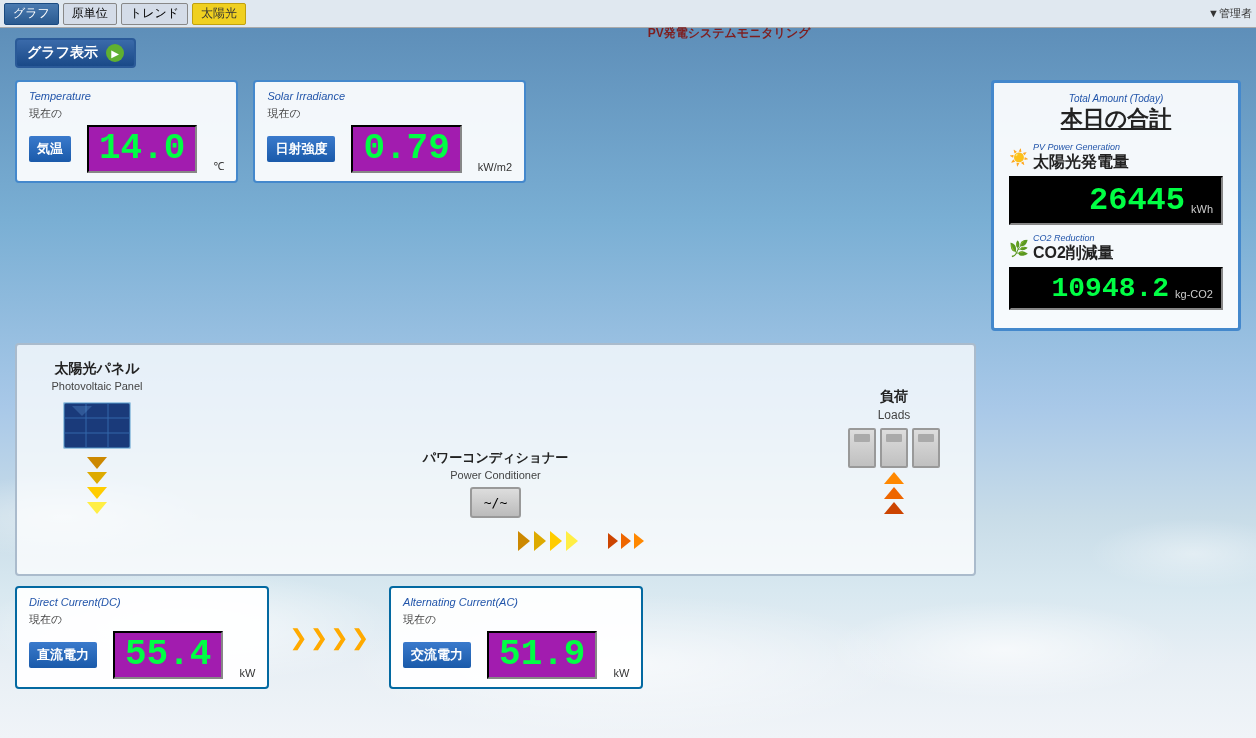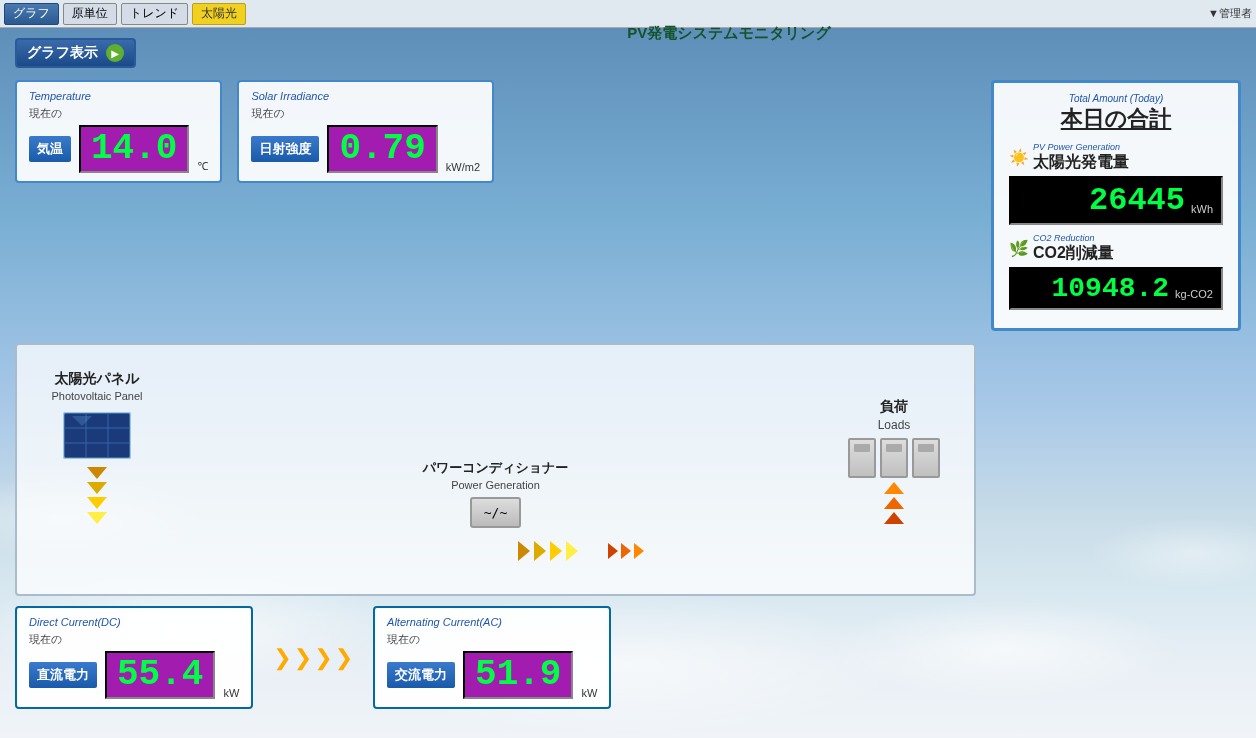--- a/index.html
+++ b/index.html
@@ -55,23 +55,23 @@
       border-color: #1a4a80;
     }
     .top-bar-btn.yellow {
       background: #f0d020;
       border-color: #c0a010;
       color: #333;
     }
     .top-bar-title {
       flex: 1;
       text-align: center;
-      font-size: 15px;
-      font-weight: bold;
-      color: #14532d;
+      font-size: 12px;
+      font-weight: bold;
+      color: #7f1d1d;
       margin-top: 40px;
     }
     .top-bar-right {
       font-size: 11px;
       color: #333;
     }
 
     
     .main-content {
       position: relative;
@@ -127,21 +127,21 @@
     }
     .sensor-card-title {
       font-size: 11px;
       font-style: italic;
       color: #2255aa;
       margin-bottom: 4px;
     }
     .sensor-card-body {
       display: flex;
       align-items: center;
-      gap: 8px;
+      gap: 16px;
     }
     .sensor-label {
       background: linear-gradient(180deg, #3a7acc, #1a5aaa);
       color: white;
       padding: 4px 8px;
       border-radius: 2px;
       font-size: 13px;
       font-weight: bold;
       white-space: nowrap;
     }
@@ -166,21 +166,21 @@
       font-size: 11px;
       color: #333;
       align-self: flex-end;
     }
 
     
     .pv-diagram {
       background: rgba(255,255,255,0.75);
       border: 2px solid #aabbcc;
       border-radius: 4px;
-      padding: 25px 20px;
+      padding: 15px 20px;
       flex: 1;
       position: relative;
       display: flex;
       flex-direction: column;
       align-items: center;
     }
     .pv-panel-title {
       font-size: 14px;
       font-weight: bold;
       color: #222;
@@ -552,21 +552,21 @@
             <div class="da dy1"></div>
             <div class="da dy2"></div>
             <div class="da dy3"></div>
             <div class="da dy4"></div>
           </div>
         </div>
 
         <div class="col-mid">
           <div style="height:80px;"></div>
           <div class="pc-title">パワーコンディショナー</div>
-          <div class="pc-subtitle">Power Generation</div>
+          <div class="pc-subtitle">Power Conditioner</div>
           <div class="pc-unit">~/~</div>
         </div>
 
         <div class="col-right">
           <div class="load-title">負荷</div>
           <div class="load-subtitle">Loads</div>
           <div class="load-icon">
             <div class="load-unit"></div>
             <div class="load-unit"></div>
             <div class="load-unit"></div>

